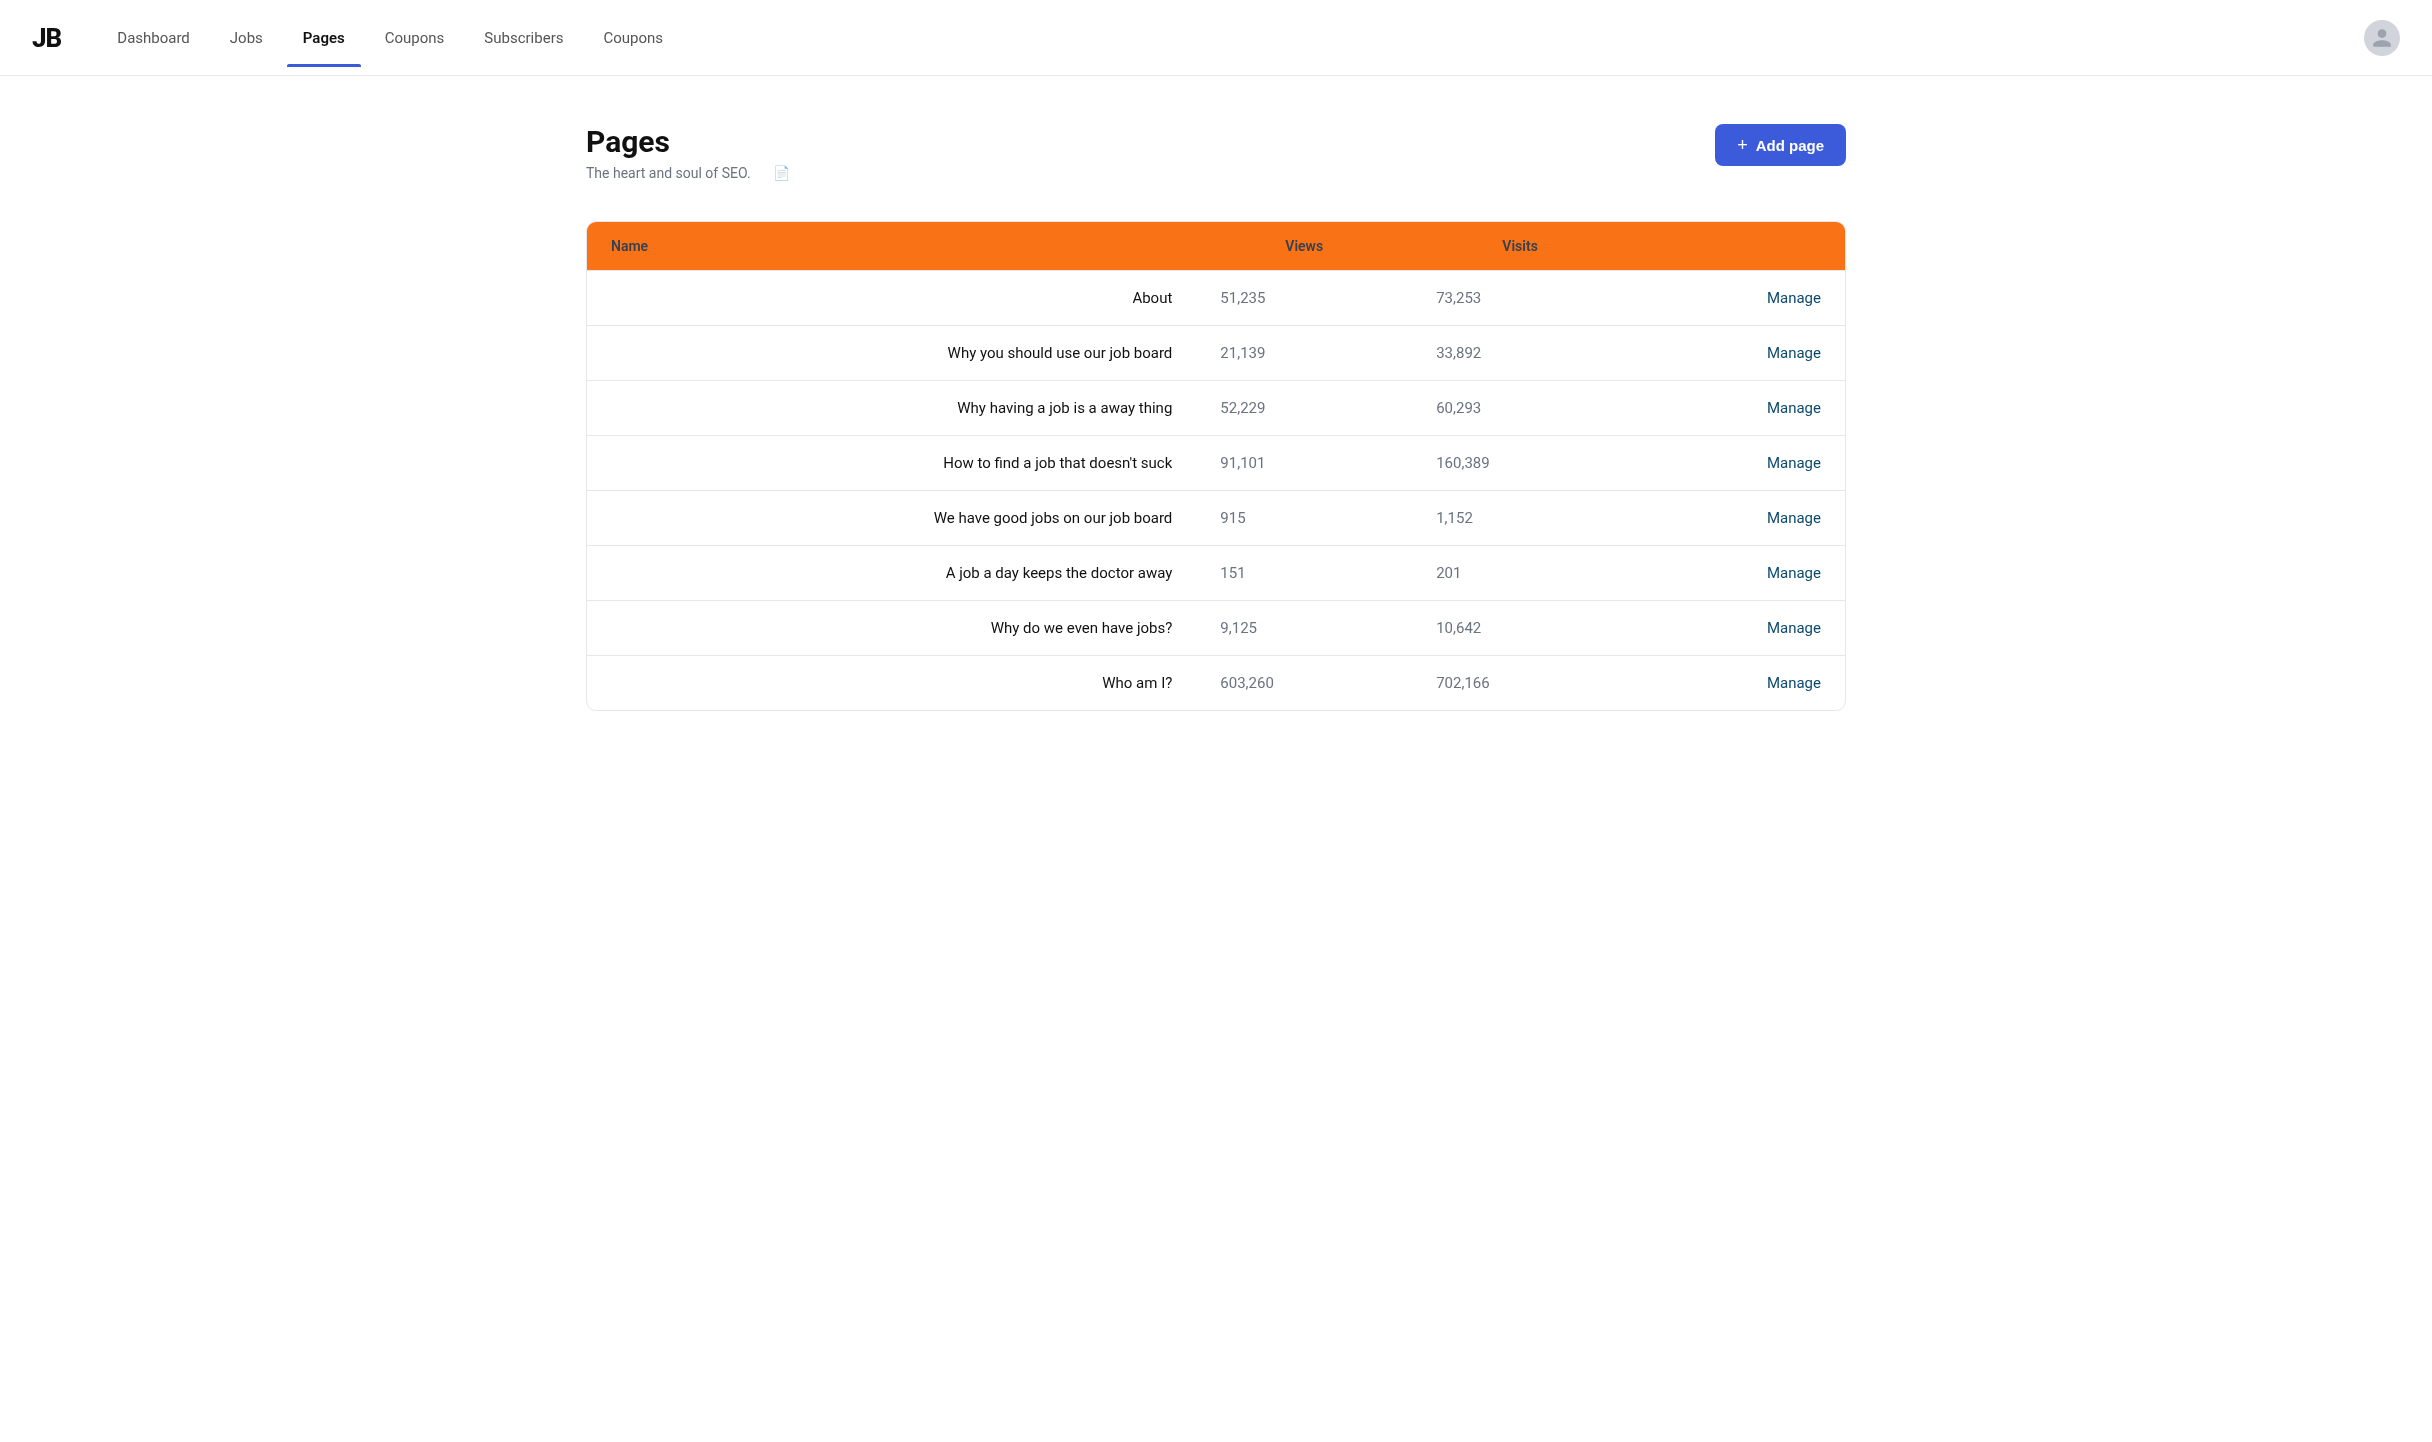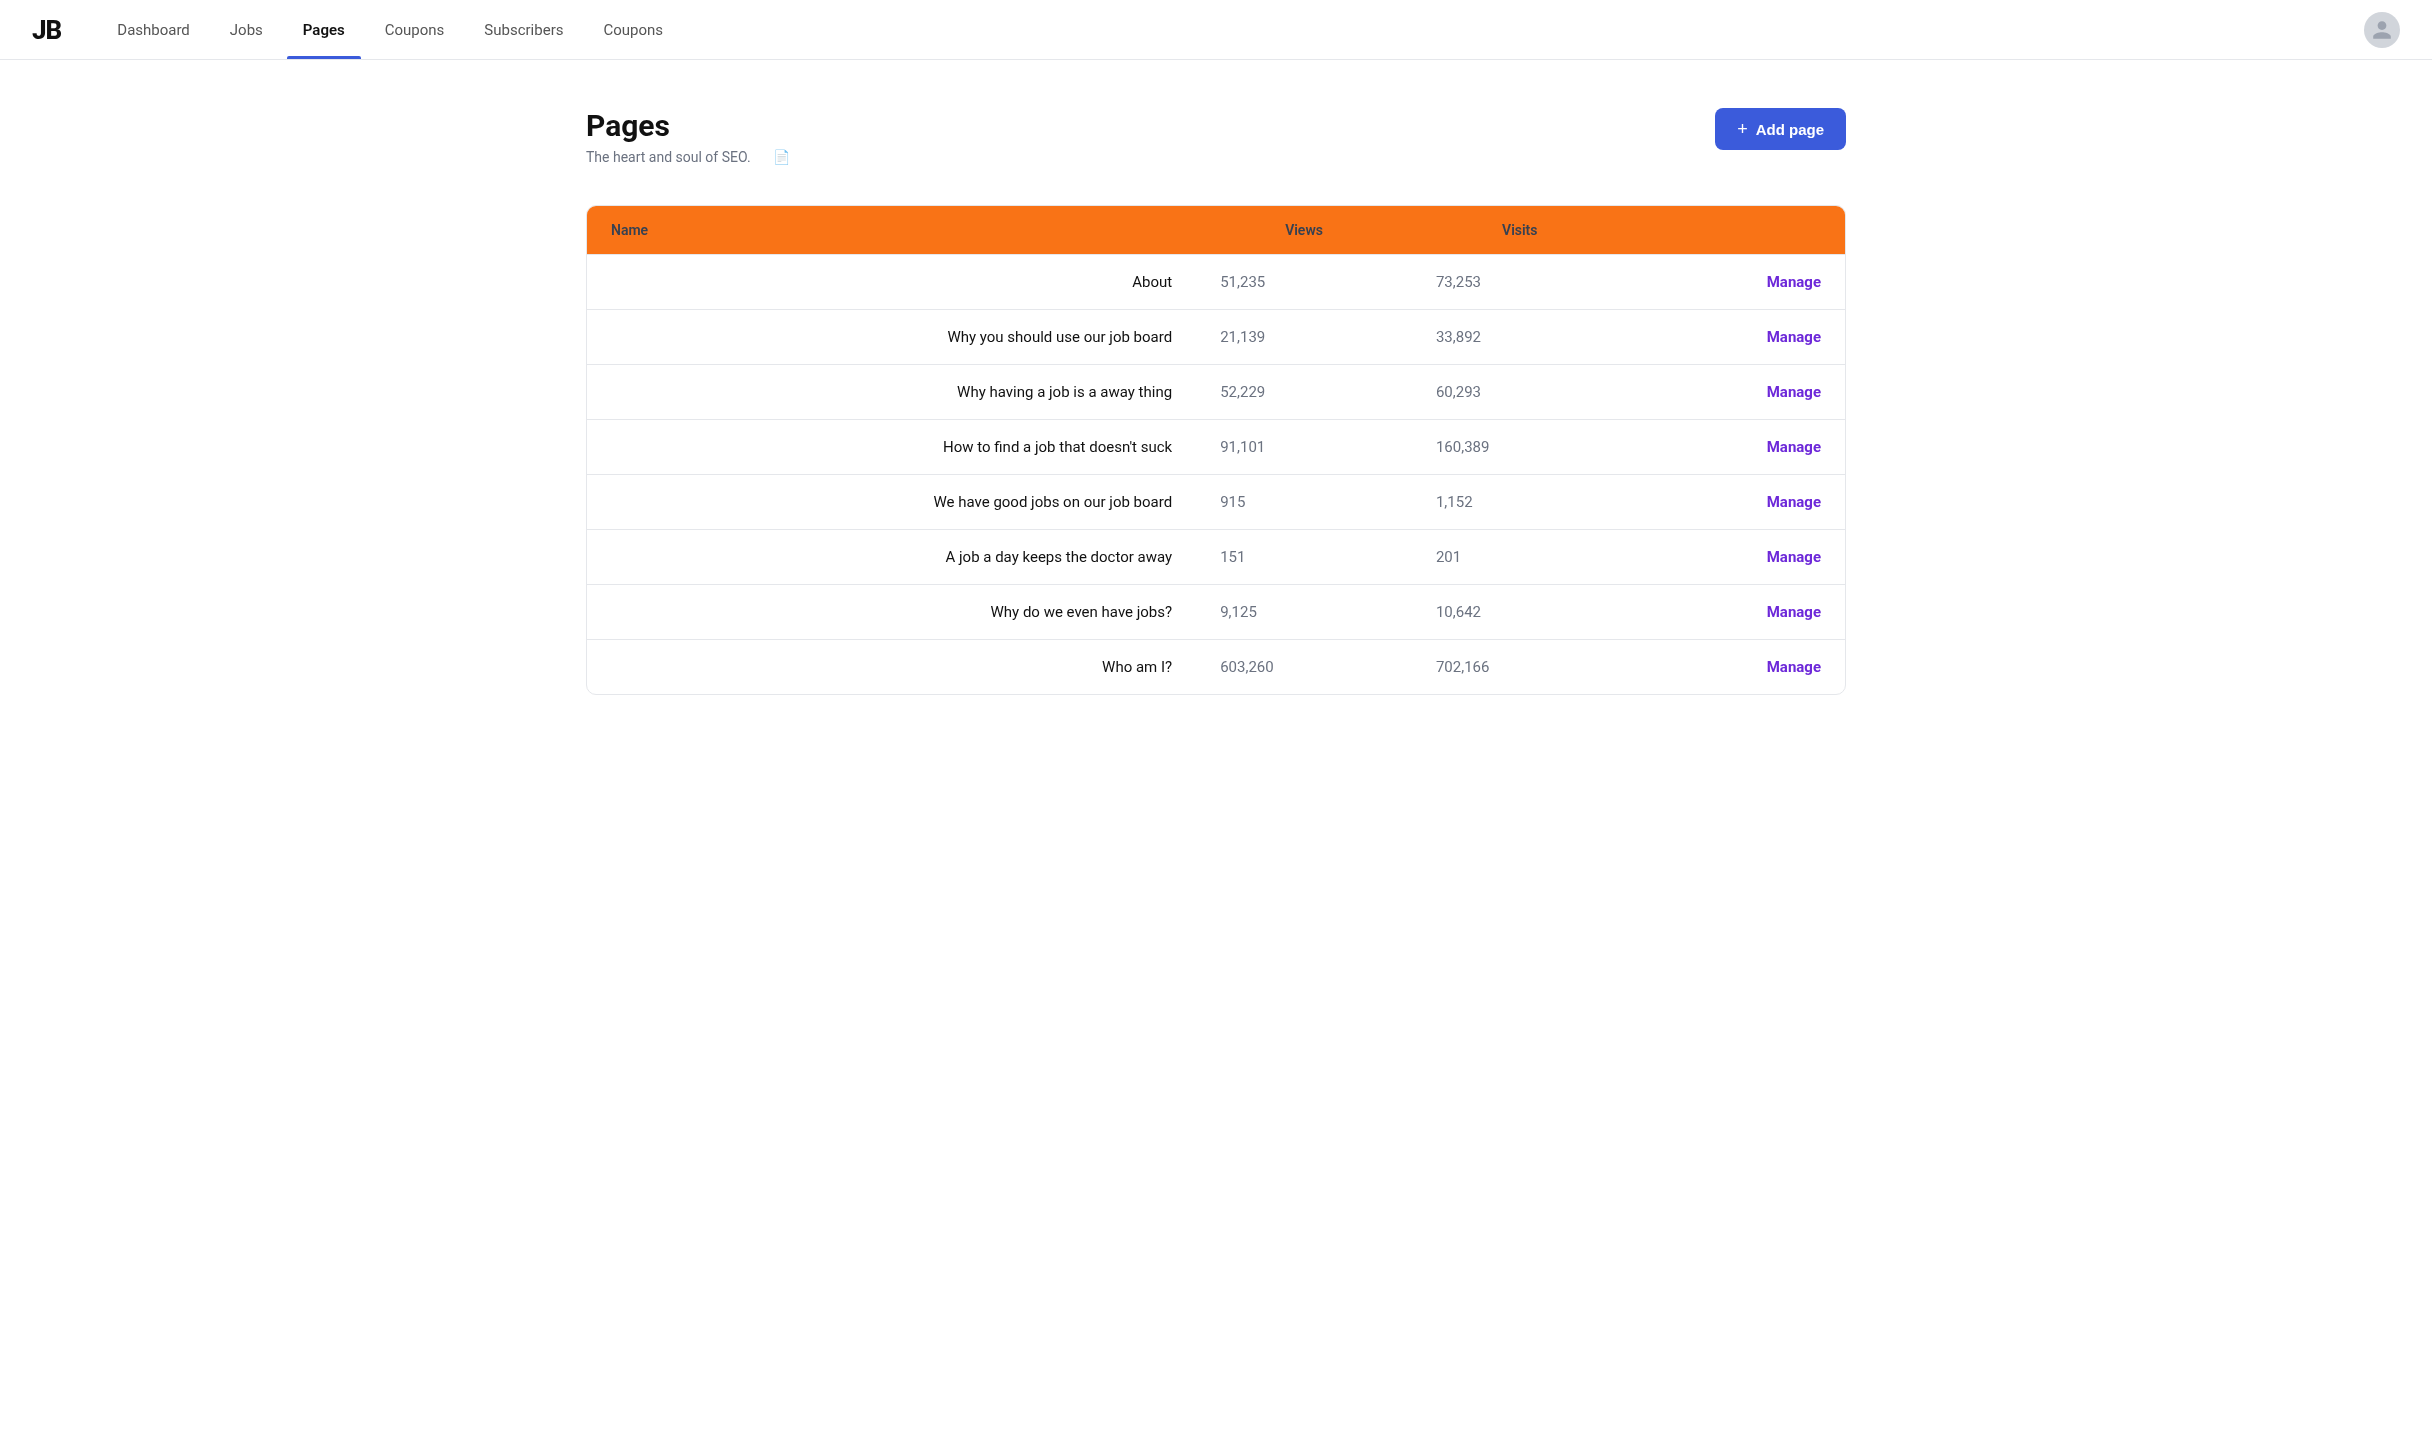--- a/index.html
+++ b/index.html
@@ -13,21 +13,21 @@
       background: #fff;
       color: #1a1a1a;
       font-size: 15px;
     }
 
     
     .navbar {
       display: flex;
       align-items: center;
       padding: 0 32px;
-      height: 60px;
+      height: 76px;
       border-bottom: 1px solid #e5e7eb;
       position: relative;
     }
 
     .logo {
       font-size: 26px;
       font-weight: 800;
       color: #111;
       margin-right: 40px;
       letter-spacing: -1px;
@@ -185,22 +185,22 @@
     td.col-views,
     td.col-visits {
       color: #6b7280;
     }
 
     td.col-manage {
       text-align: right;
     }
 
     .manage-link {
-      color: #6d28d9;
-      font-weight: 700;
+      color: #0c4a6e;
+      font-weight: 400;
       cursor: pointer;
       text-decoration: none;
       font-size: 15px;
     }
   </style>
 </head>
 <body>
 
 <nav class="navbar">
   <div class="logo">JB</div>

